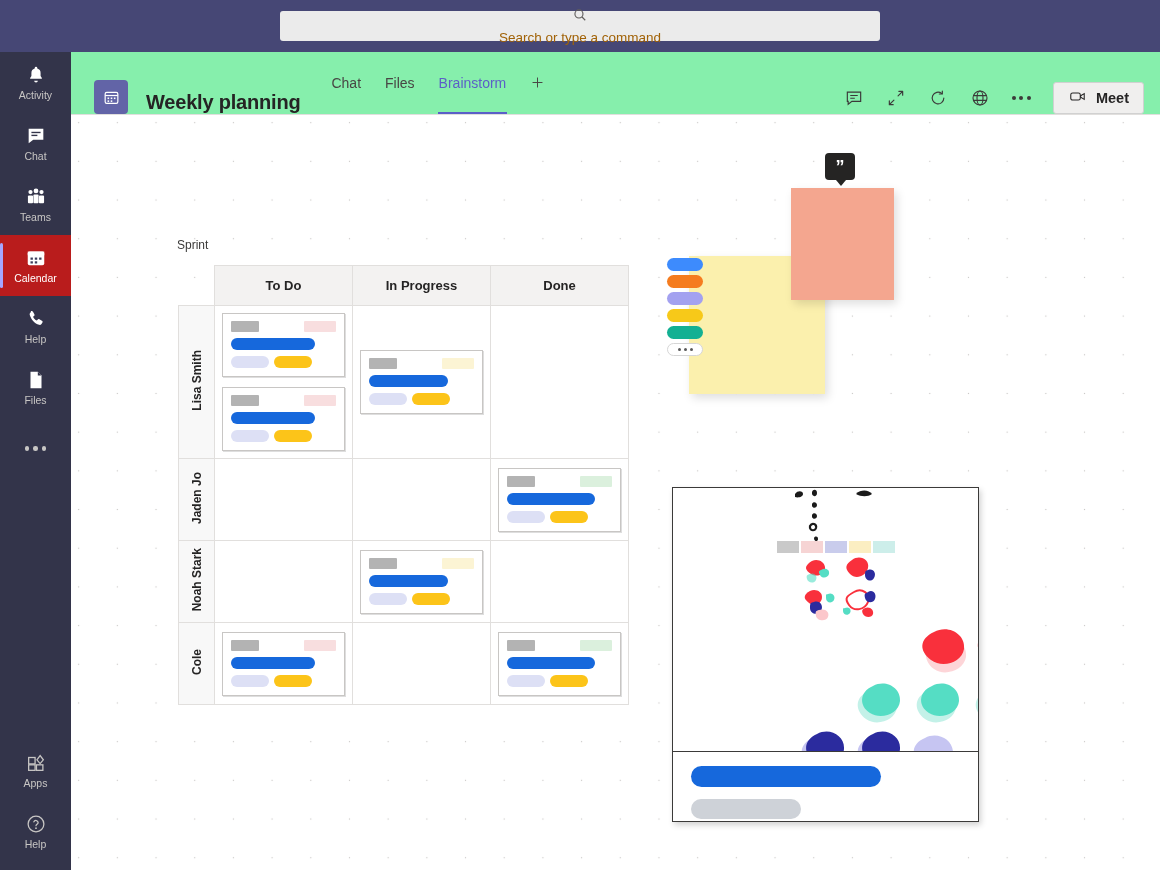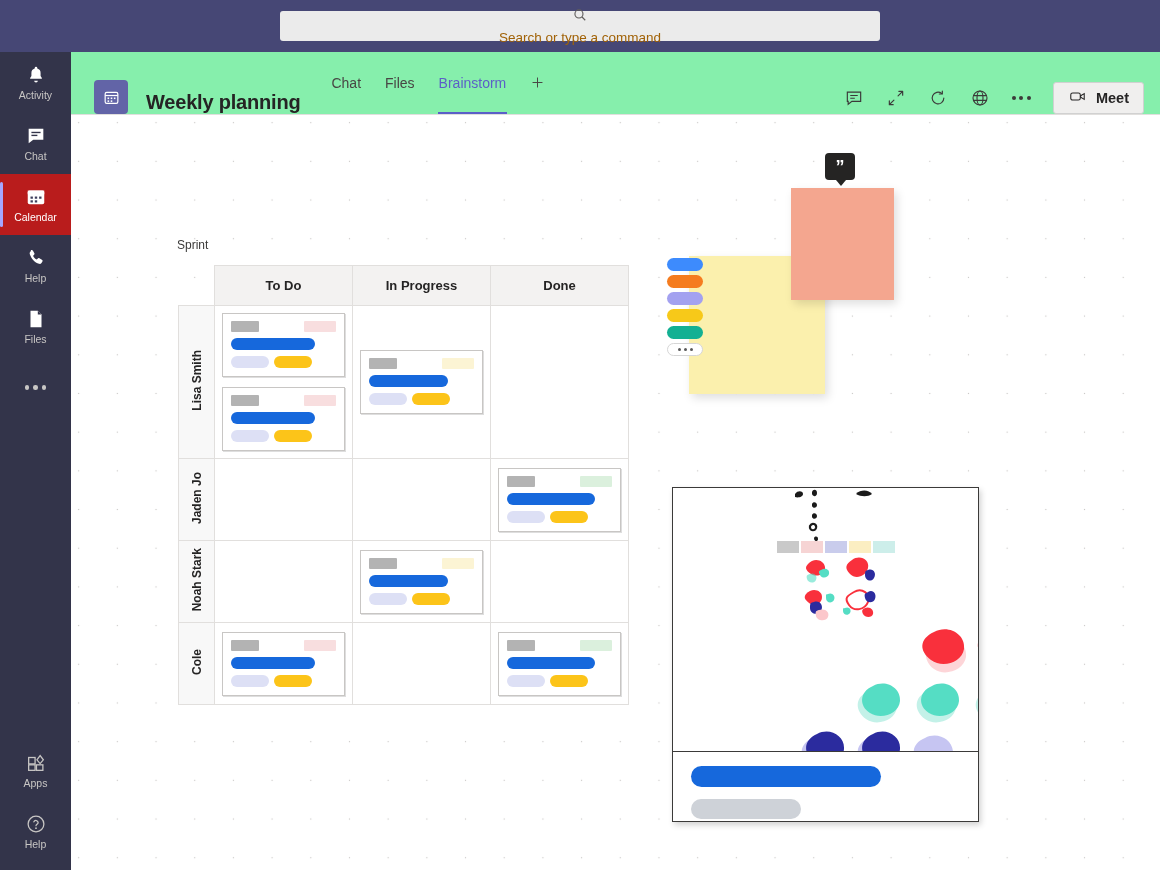--- a/index.html
+++ b/index.html
@@ -248,20 +248,33 @@
     <span class="rail-icon">
       <svg viewBox="0 0 24 24" width="22" height="22" fill="#fff">
         <path d="M4 4h16v12H9l-5 4z"></path>
         <rect x="7" y="7.4" width="10" height="1.5" fill="#33344a"></rect>
         <rect x="7" y="10.6" width="6.5" height="1.5" fill="#33344a"></rect>
       </svg>
     </span>
     <span>Chat</span>
   </div>
 
+  <div class="rail-item">
+    <span class="rail-icon">
+      <svg viewBox="0 0 24 24" width="22" height="22" fill="#fff">
+        <circle cx="6" cy="6.6" r="2.3"></circle>
+          <circle cx="12" cy="5.4" r="2.6"></circle>
+          <circle cx="18" cy="6.6" r="2.3"></circle>
+        <rect x="3.2" y="10.4" width="5.6" height="8.4" rx="1"></rect>
+        <rect x="9.2" y="9.4" width="5.6" height="9.4" rx="1"></rect>
+        <rect x="15.2" y="10.4" width="5.6" height="8.4" rx="1"></rect>
+      </svg>
+    </span>
+    <span>Teams</span>
+  </div>
 
   <div class="rail-item active">
     <span class="rail-icon">
       <svg viewBox="0 0 24 24" width="22" height="22" fill="#fff">
         <rect x="3" y="5" width="18" height="15" rx="2"></rect>
         <rect x="3" y="5" width="18" height="4" fill="#fff"></rect>
         <g fill="#3d3e5c">
           <rect x="6" y="11.5" width="2.6" height="2.4"></rect>
             <rect x="10.7" y="11.5" width="2.6" height="2.4"></rect>
           <rect x="15.4" y="11.5" width="2.6" height="2.4"></rect>

